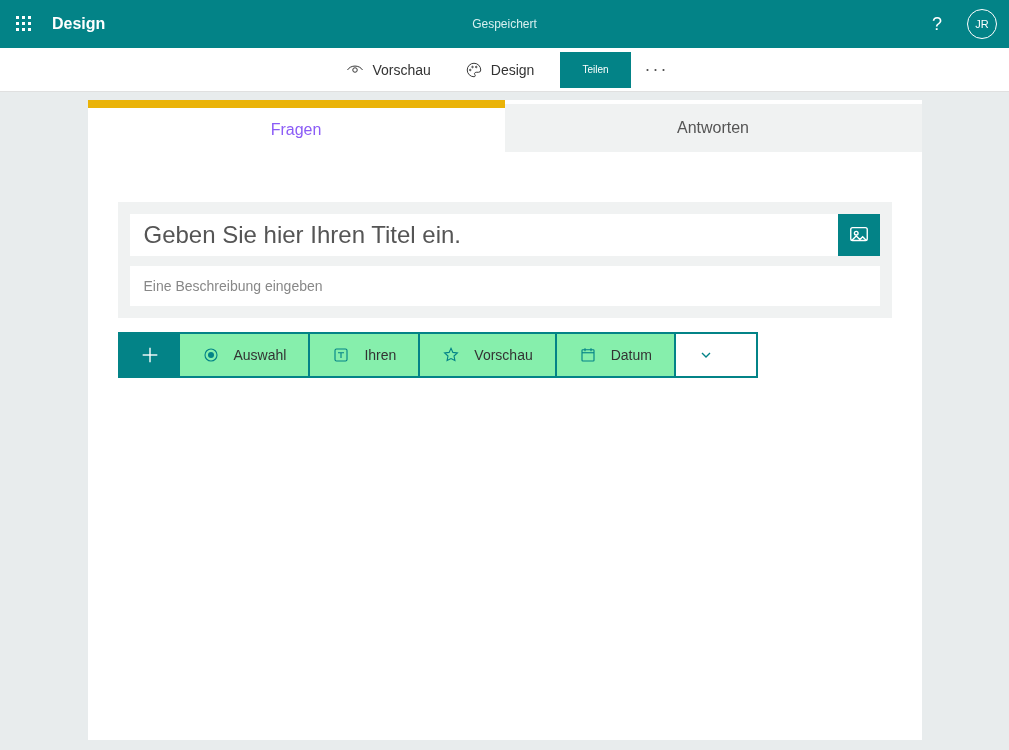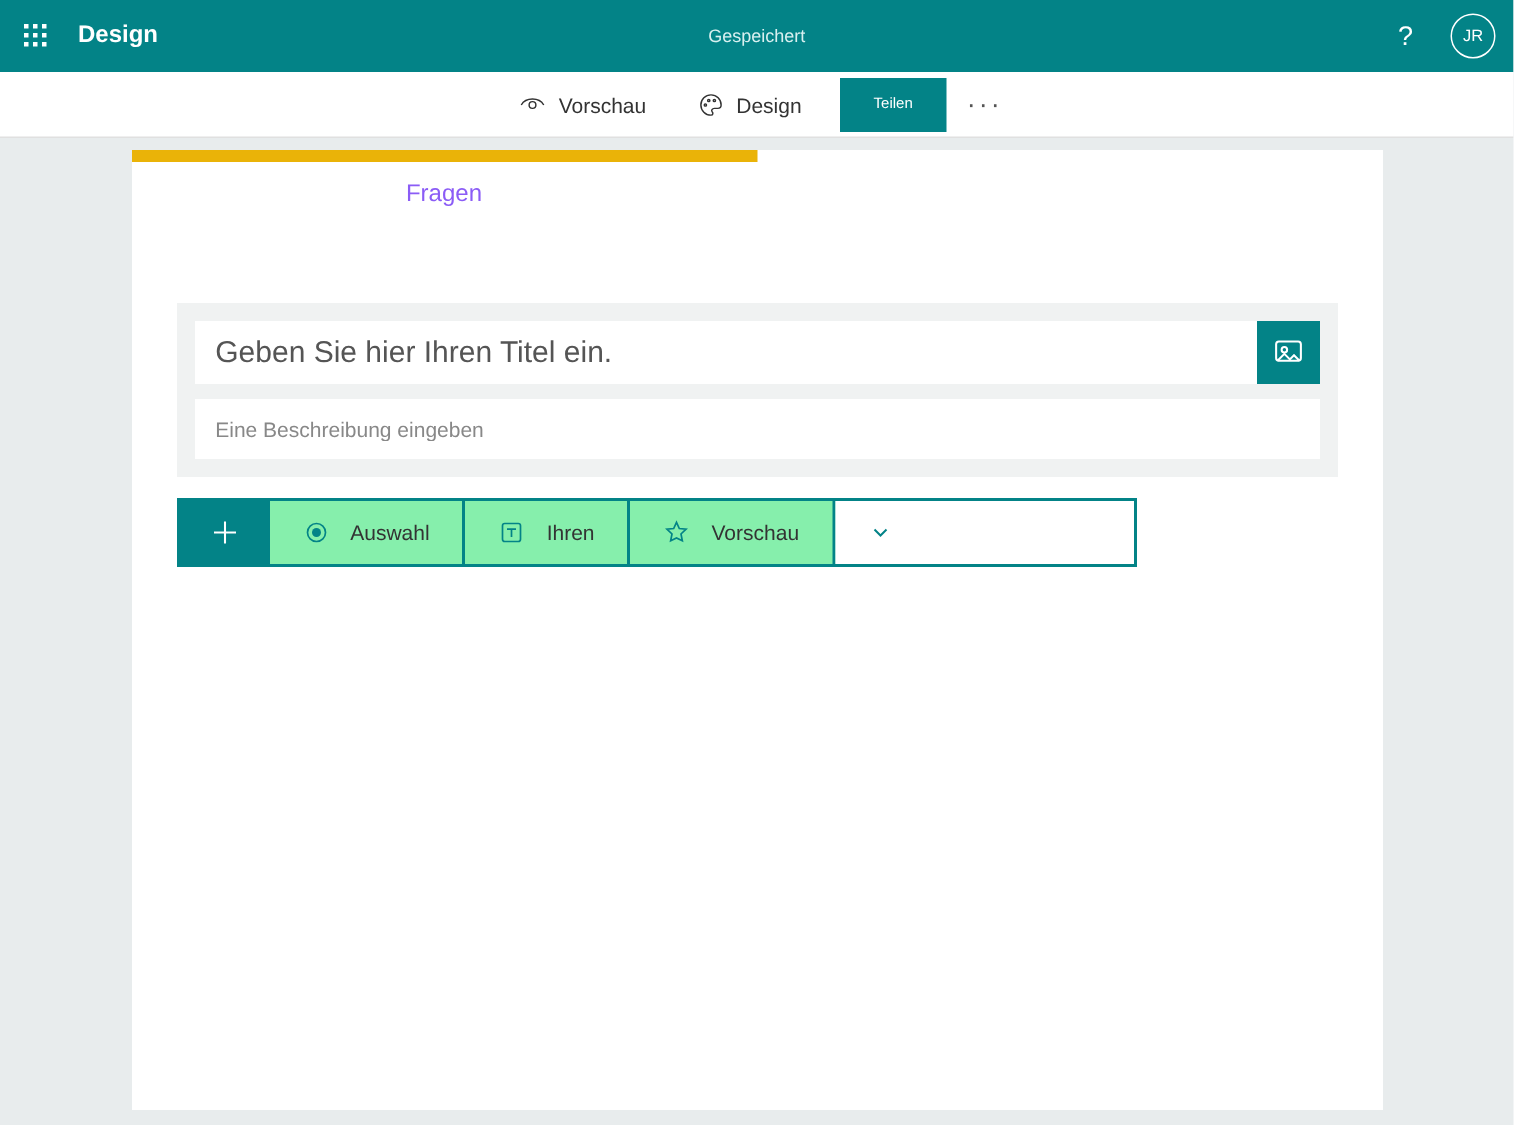--- a/index.html
+++ b/index.html
@@ -82,21 +82,21 @@
 
   
   .title-block {
     margin: 50px 30px 0 30px;
     background: #f0f2f2;
     padding: 12px;
   }
   .title-row { display:flex; gap: 0; }
   .title-input {
     flex:1; background:#fff; border:none; outline:none;
-    font-size: 20px; color:#555; padding: 10px 14px; height:42px;
+    font-size: 24px; color:#555; padding: 10px 14px; height:42px;
   }
   .title-input::placeholder { color:#555; }
   .image-btn {
     width: 42px; height: 42px; background:#038387; display:flex;
     align-items:center; justify-content:center; cursor:pointer;
   }
   .image-btn svg { width:22px; height:22px; stroke:#fff; fill:none; stroke-width:1.5; }
   .desc-input {
     margin-top: 10px; width:100%; background:#fff; border:none; outline:none;
     font-size: 14px; color:#888; padding: 10px 14px; height:40px;
@@ -180,20 +180,23 @@
   <div class="more-btn">
     <span>···</span>
   </div>
 </div>
 
 <div class="content">
   <div class="tabs">
     <div class="tab active">
       <span>Fragen</span>
     </div>
+    <div class="tab">
+      <span>Antworten</span>
+    </div>
   </div>
 
   <div class="title-block">
     <div class="title-row">
       <input class="title-input" type="text" placeholder="Geben Sie hier Ihren Titel ein." style="">
       <div class="image-btn">
         <svg viewBox="0 0 24 24">
           <rect x="3" y="4" width="18" height="14" rx="2"></rect>
           <circle cx="9" cy="10" r="2"></circle>
           <path d="M4 18 l5-5 4 4 3-3 4 4"></path>
@@ -223,19 +226,28 @@
           <path d="M8 9 h8 M12 9 v7"></path>
       </svg>
       <span>Ihren</span>
     </div>
     <div class="q-type">
       <svg viewBox="0 0 24 24">
         <path d="M12 3 l2.5 5.5 6 .6 -4.5 4.2 1.2 6 L12 16.8 6.8 19.3 8 13.3 3.5 9.1 l6-.6 z"></path>
       </svg>
       <span>Vorschau</span>
     </div>
+    <div class="q-type">
+      <svg viewBox="0 0 24 24">
+        <rect x="4" y="5" width="16" height="15" rx="1"></rect>
+          <line x1="4" y1="9" x2="20" y2="9"></line>
+        <line x1="8" y1="3" x2="8" y2="7"></line>
+          <line x1="16" y1="3" x2="16" y2="7"></line>
+      </svg>
+      <span>Datum</span>
+    </div>
     <div class="q-more">
       <svg viewBox="0 0 24 24">
         <polyline points="6 9 12 15 18 9"></polyline>
       </svg>
     </div>
   </div>
 </div>
 
 </body></html>

